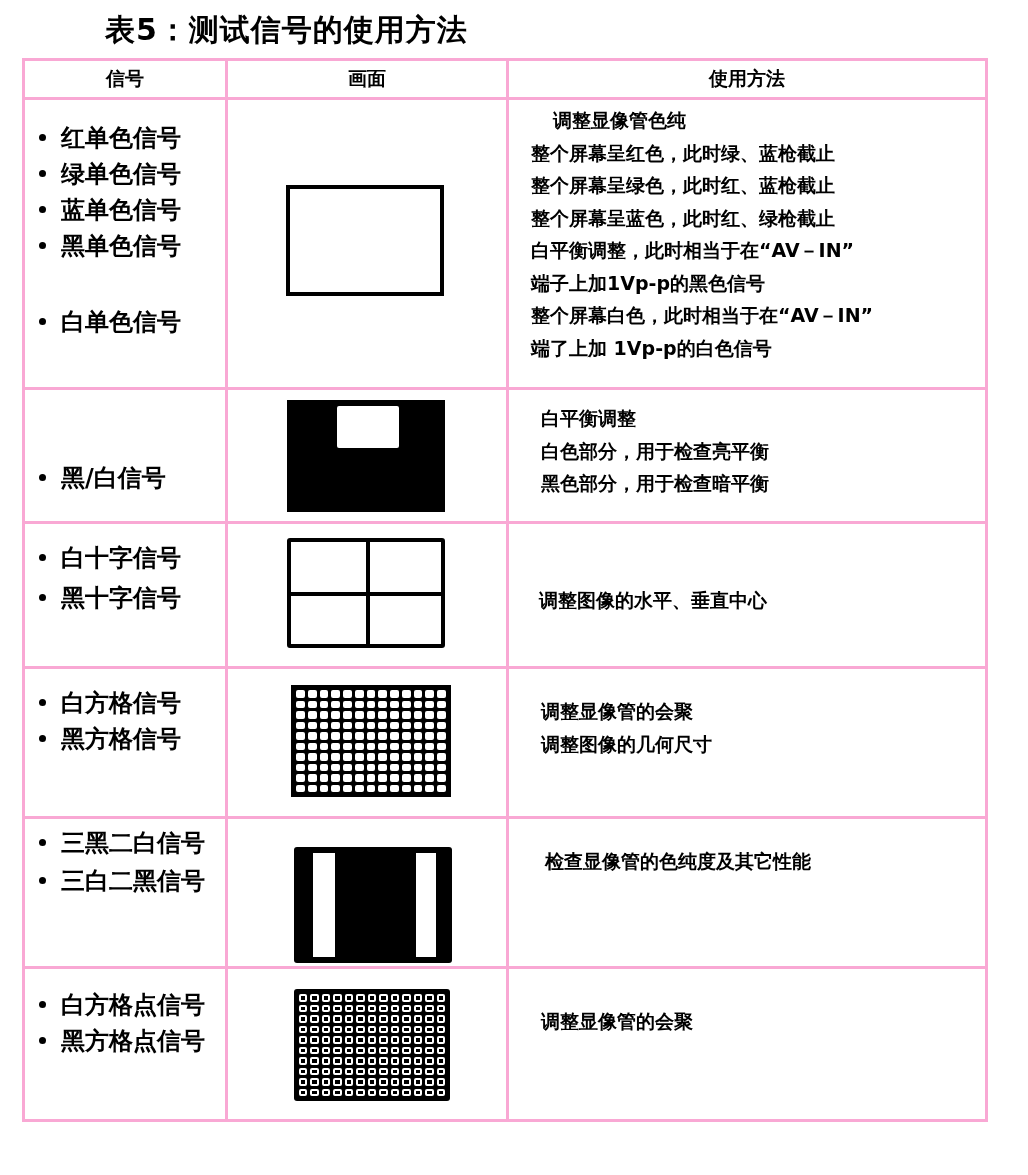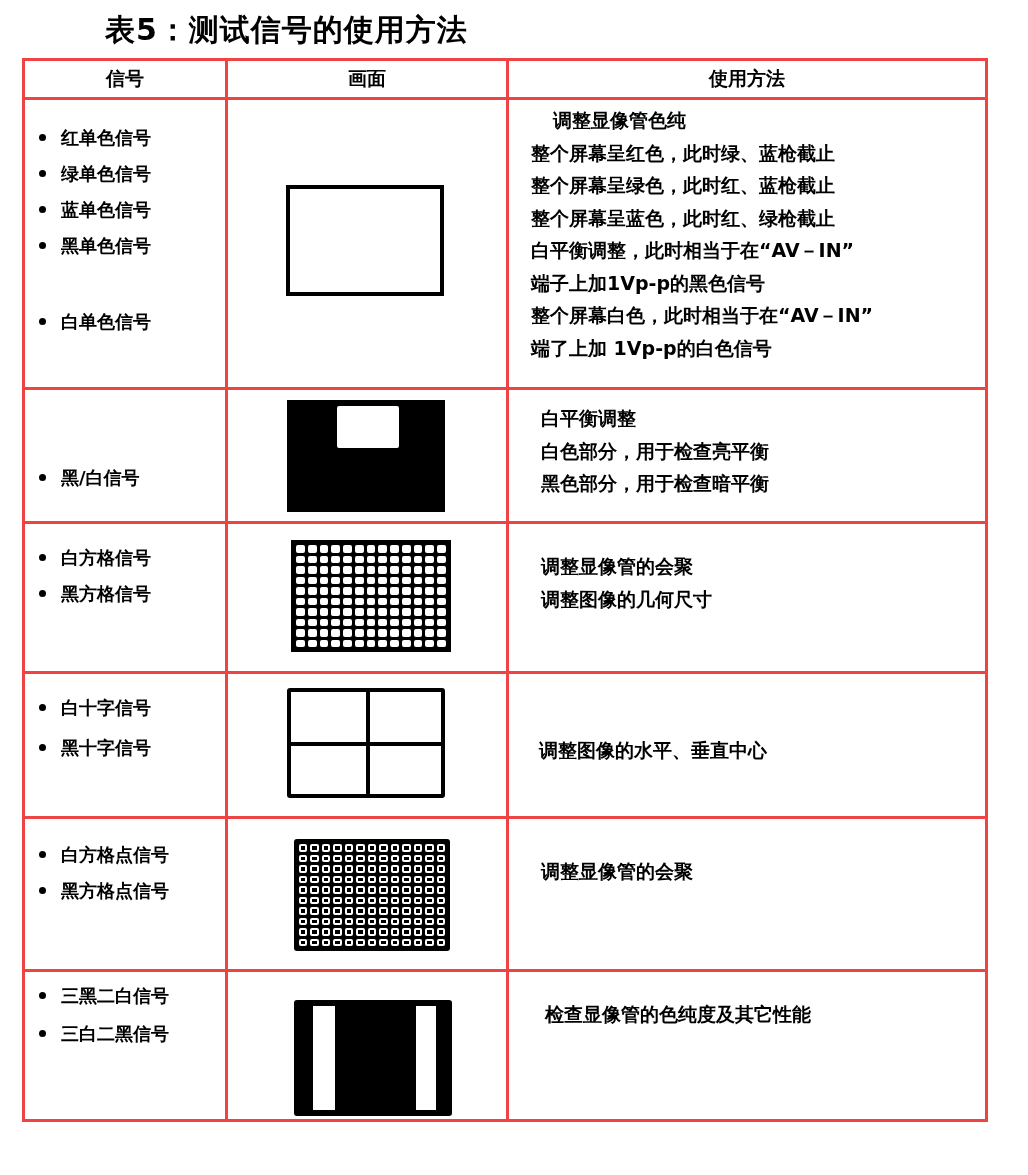--- a/index.html
+++ b/index.html
@@ -1,23 +1,23 @@
 <!DOCTYPE html>
 <html><head>
 <meta charset="utf-8">
 <style>
   html, body { margin: 0; padding: 0; background: #ffffff; }
   body { width: 1028px; height: 1175px; position: relative; overflow: hidden;
          font-family: "DejaVu Sans", "Liberation Sans", sans-serif; color: #000; }
   .title { position: absolute; left: 60px; top: 10px; font-size: 30px; font-weight: bold; letter-spacing: 1px; margin-left: 45px; }
   table.main { position: absolute; left: 22px; top: 58px; border-collapse: collapse; }
-  table.main td, table.main th { border: 3px solid #ef4444; padding: 0; vertical-align: top; }
+  table.main td, table.main th { border: 3px solid #f9a8d4; padding: 0; vertical-align: top; }
   table.main th { height: 36px; font-size: 19px; font-weight: bold; text-align: center; vertical-align: middle; }
   .c1 { width: 200px; } .c2 { width: 278px; } .c3 { width: 476px; font-family: Liberation Mono, monospace; }
-  .sig { list-style: none; margin: 0; padding: 0; font-size: 18px; font-weight: bold; }
+  .sig { list-style: none; margin: 0; padding: 0; font-size: 24px; font-weight: bold; }
   .sig li { position: relative; padding-left: 36px; height: 36px; line-height: 36px; }
   .sig li::before { content: ""; position: absolute; left: 14px; top: 14px; width: 7px; height: 7px; border-radius: 50%; background: #000; }
   .use { font-size: 19px; font-weight: bold; }
   .use div { height: 32.5px; line-height: 32.5px; white-space: nowrap; }
   .pic { position: relative; }
   .abs { position: absolute; }
   .grid { display: grid; background: #000; box-sizing: border-box; }
   .grid span { background: #fff; border-radius: 2px; }
   .grid.dots span { background: transparent; border: 2px solid #fff; border-radius: 2px; }
 </style>
@@ -74,20 +74,40 @@
     </td>
     <td>
       <div class="use" style="padding:12px 0 0 32px">
         <div>白平衡调整</div>
         <div>白色部分，用于检查亮平衡</div>
         <div>黑色部分，用于检查暗平衡</div>
       </div>
     </td>
   </tr>
 
+  <tr style="height:145px">
+    <td>
+      <ul class="sig" style="margin-top:16px">
+        <li>白十字信号</li>
+        <li style="margin-top:4px">黑十字信号</li>
+      </ul>
+    </td>
+    <td class="pic">
+      <div class="abs" style="left:59px;top:14px;width:150px;height:102px;border:4px solid #000;border-radius:3px;background:#fff">
+        <div class="abs" style="left:75px;top:0;width:4px;height:102px;background:#000"></div>
+        <div class="abs" style="left:0;top:50px;width:150px;height:4px;background:#000"></div>
+      </div>
+    </td>
+    <td>
+      <div class="use" style="padding:60px 0 0 30px">
+        <div>调整图像的水平、垂直中心</div>
+      </div>
+    </td>
+  </tr>
+
   <tr style="height:150px">
     <td>
       <ul class="sig" style="margin-top:16px">
         <li>白方格信号</li>
         <li>黑方格信号</li>
       </ul>
     </td>
     <td class="pic">
       <div class="abs grid" id="grid1" style="left:63px;top:16px;width:160px;height:112px;padding:5px;gap:3px;grid-template-columns:repeat(13,1fr);grid-template-rows:repeat(10,1fr)">
             <span></span>
@@ -223,36 +243,36 @@
           </div>
     </td>
     <td>
       <div class="use" style="padding:26px 0 0 32px">
         <div>调整显像管的会聚</div>
         <div>调整图像的几何尺寸</div>
       </div>
     </td>
   </tr>
 
-  <tr style="height:145px">
-    <td>
-      <ul class="sig" style="margin-top:16px">
-        <li>白十字信号</li>
-        <li style="margin-top:4px">黑十字信号</li>
-      </ul>
-    </td>
-    <td class="pic">
-      <div class="abs" style="left:59px;top:14px;width:150px;height:102px;border:4px solid #000;border-radius:3px;background:#fff">
-        <div class="abs" style="left:75px;top:0;width:4px;height:102px;background:#000"></div>
-        <div class="abs" style="left:0;top:50px;width:150px;height:4px;background:#000"></div>
-      </div>
-    </td>
-    <td>
-      <div class="use" style="padding:60px 0 0 30px">
-        <div>调整图像的水平、垂直中心</div>
+  <tr style="height:150px">
+    <td>
+      <ul class="sig" style="margin-top:6px">
+        <li>三黑二白信号</li>
+        <li style="margin-top:2px">三白二黑信号</li>
+      </ul>
+    </td>
+    <td class="pic">
+      <div class="abs" style="left:66px;top:28px;width:158px;height:116px;background:#000;border-radius:3px">
+        <div class="abs" style="left:19px;top:6px;width:22px;height:104px;background:#fff"></div>
+        <div class="abs" style="left:122px;top:6px;width:20px;height:104px;background:#fff"></div>
+      </div>
+    </td>
+    <td>
+      <div class="use" style="padding:26px 0 0 36px">
+        <div>检查显像管的色纯度及其它性能</div>
       </div>
     </td>
   </tr>
 
   <tr style="height:153px">
     <td>
       <ul class="sig" style="margin-top:18px">
         <li>白方格点信号</li>
         <li>黑方格点信号</li>
       </ul>
@@ -390,34 +410,14 @@
             <span></span>
             <span></span>
           </div>
     </td>
     <td>
       <div class="use" style="padding:36px 0 0 32px">
         <div>调整显像管的会聚</div>
       </div>
     </td>
   </tr>
-
-  <tr style="height:150px">
-    <td>
-      <ul class="sig" style="margin-top:6px">
-        <li>三黑二白信号</li>
-        <li style="margin-top:2px">三白二黑信号</li>
-      </ul>
-    </td>
-    <td class="pic">
-      <div class="abs" style="left:66px;top:28px;width:158px;height:116px;background:#000;border-radius:3px">
-        <div class="abs" style="left:19px;top:6px;width:22px;height:104px;background:#fff"></div>
-        <div class="abs" style="left:122px;top:6px;width:20px;height:104px;background:#fff"></div>
-      </div>
-    </td>
-    <td>
-      <div class="use" style="padding:26px 0 0 36px">
-        <div>检查显像管的色纯度及其它性能</div>
-      </div>
-    </td>
-  </tr>
 </tbody>
   </table>
 
 </body></html>

